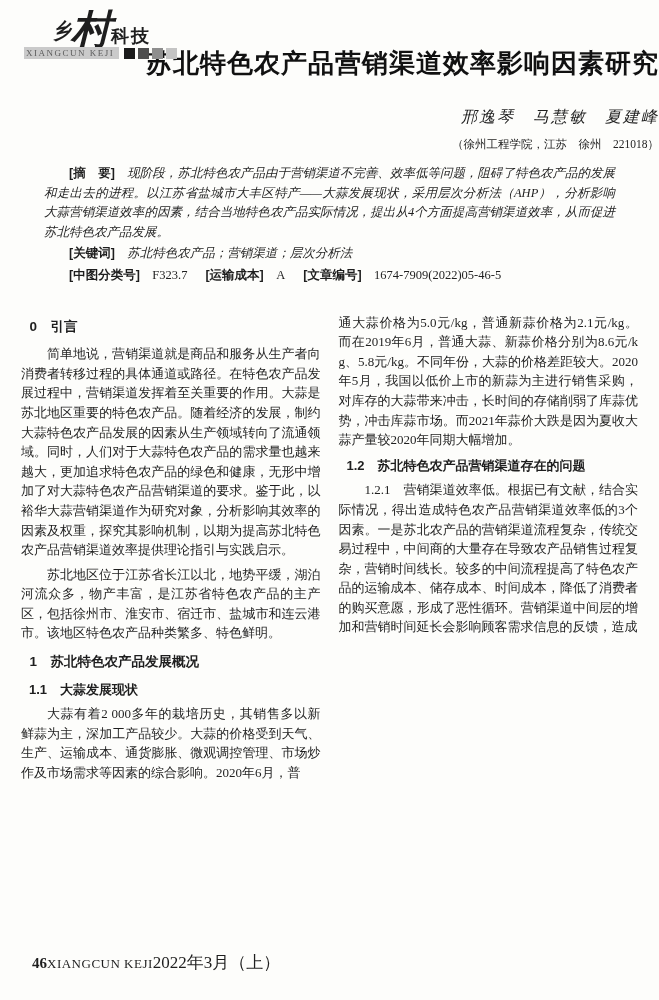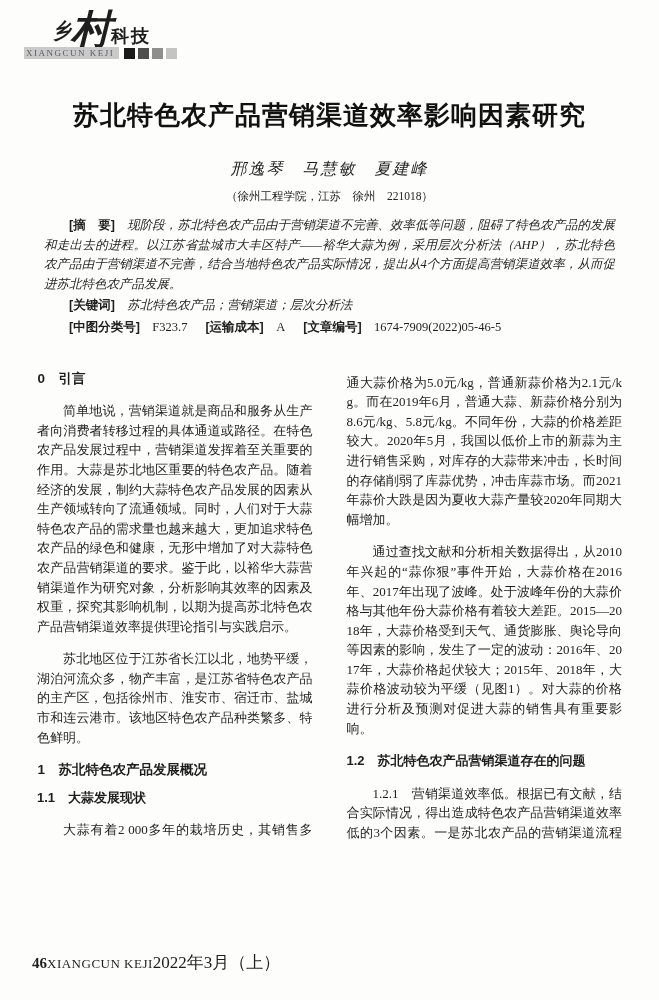--- a/index.html
+++ b/index.html
@@ -18,37 +18,37 @@
   .logo-zh{display:flex;align-items:flex-end;line-height:1;}
   .logo-zh .zh-prefix{font-size:19px;font-weight:700;font-style:italic;transform:rotate(-10deg);margin:0 0 10px 28px;}
   .logo-zh .zh-main{font-size:40px;font-weight:900;font-style:italic;letter-spacing:-2px;}
   .logo-zh .zh-suffix{font-size:18px;font-weight:900;letter-spacing:2px;margin:0 0 5px 2px;font-family:"Liberation Sans",sans-serif;}
   .logo-bottom{display:flex;align-items:center;margin-top:-3px;}
   .logo-bar{height:12px;display:flex;align-items:center;padding:0 5px 0 2px;}
   .logo-en{font-size:9px;letter-spacing:1.5px;color:#5d5d5d;white-space:nowrap;}
   .logo-squares{display:flex;gap:3px;margin-left:5px;}
   .logo-squares span{width:11px;height:11px;display:block;}
   
-  .head{padding-top:98px;text-align:center;}
+  .head{padding-top:46px;text-align:right;}
   .article-title{font-family:"Liberation Sans",sans-serif;font-weight:700;font-size:26px;letter-spacing:1px;color:#111;margin:0;}
   .article-subtitle{font-size:19px;margin:16px 0 0 0;font-weight:400;}
   .authors{font-size:16px;font-style:italic;letter-spacing:2px;margin-top:26px;}
   .affiliation{font-size:11.5px;margin-top:9px;color:#222;}
   
   .meta{padding:0 44px;margin-top:12px;font-size:12.5px;line-height:19.6px;text-align:justify;word-break:break-all;}
   .meta .lbl{font-family:"Liberation Sans",sans-serif;font-weight:700;font-style:normal;}
   .kaiti{font-style:italic;}
   .abstract{text-indent:2em;margin:0;}
   .kw-line{text-indent:2em;margin:2px 0 0 0;}
   .clc-line{text-indent:2em;margin:2px 0 0 0;}
   .clc-line .grp{margin-right:18px;white-space:nowrap;}
   
-  .columns{display:flex;gap:8px;padding:0 24px;margin-top:22px;height:482px;overflow:hidden;}
+  .columns{display:flex;gap:8px;padding:0 16px;margin-top:22px;height:482px;overflow:hidden;}
   .col{flex:1;font-size:13px;line-height:19.6px;text-align:justify;word-break:break-all;}
-  .col p{margin:13px;text-indent:2em;}
+  .col p{margin:5px;text-indent:2em;}
   .col p.noindent{text-indent:0;}
   .h1{font-family:"Liberation Sans",sans-serif;font-weight:700;font-size:13.5px;margin:9px 0 8px 0;text-indent:1em;}
   .h2{font-family:"Liberation Sans",sans-serif;font-weight:700;font-size:13px;margin:6px 0 5px 0;text-indent:1em;}
   
   .footnote{position:absolute;left:32px;right:32px;top:884px;padding-top:7px;font-size:11.5px;line-height:17.5px;text-align:justify;word-break:break-all;}
   .footnote::before{content:"";position:absolute;left:0;top:0;width:226px;height:1px;background:#3c3c3c;}
   .footnote p{margin:0;text-indent:1em;}
   .footnote .lbl{font-family:"Liberation Sans",sans-serif;font-weight:700;font-style:normal;}
   
   .page-footer{position:absolute;left:32px;top:951px;font-size:13px;display:flex;align-items:baseline;}
@@ -80,37 +80,36 @@
     </div>
   </div>
 
   <div class="head">
     <h1 class="article-title">苏北特色农产品营销渠道效率影响因素研究</h1>
     <div class="authors">邢逸琴　马慧敏　夏建峰</div>
     <div class="affiliation">（徐州工程学院，江苏　徐州　221018）</div>
   </div>
 
   <div class="meta">
-    <p class="abstract"><span class="lbl">[摘　要]　</span><span class="kaiti">现阶段，苏北特色农产品由于营销渠道不完善、效率低等问题，阻碍了特色农产品的发展和走出去的进程。以江苏省盐城市大丰区特产——裕华大蒜为例，采用层次分析法（AHP），苏北特色农产品由于营销渠道不完善，结合当地特色农产品实际情况，提出从4个方面提高营销渠道效率，从而促进苏北特色农产品发展。</span></p>
+    <p class="abstract"><span class="lbl">[摘　要]　</span><span class="kaiti">现阶段，苏北特色农产品由于营销渠道不完善、效率低等问题，阻碍了特色农产品的发展和走出去的进程。以江苏省盐城市大丰区特产——大蒜发展现状，采用层次分析法（AHP），分析影响大蒜营销渠道效率的因素，结合当地特色农产品实际情况，提出从4个方面提高营销渠道效率，从而促进苏北特色农产品发展。</span></p>
     <p class="kw-line"><span class="lbl">[关键词]　</span><span class="kaiti">苏北特色农产品；营销渠道；层次分析法</span></p>
     <p class="clc-line"><span class="grp"><span class="lbl">[中图分类号]　</span><span>F323.7</span></span><span class="grp"><span class="lbl">[运输成本]　</span><span>A</span></span><span class="grp"><span class="lbl">[文章编号]　</span><span>1674-7909(2022)05-46-5</span></span></p>
   </div>
 
   <div class="columns">
     <div class="col">
       <div class="h1">0　引言</div>
       <p>简单地说，营销渠道就是商品和服务从生产者向消费者转移过程的具体通道或路径。在特色农产品发展过程中，营销渠道发挥着至关重要的作用。大蒜是苏北地区重要的特色农产品。随着经济的发展，制约大蒜特色农产品发展的因素从生产领域转向了流通领域。同时，人们对于大蒜特色农产品的需求量也越来越大，更加追求特色农产品的绿色和健康，无形中增加了对大蒜特色农产品营销渠道的要求。鉴于此，以裕华大蒜营销渠道作为研究对象，分析影响其效率的因素及权重，探究其影响机制，以期为提高苏北特色农产品营销渠道效率提供理论指引与实践启示。</p>
       <p>苏北地区位于江苏省长江以北，地势平缓，湖泊河流众多，物产丰富，是江苏省特色农产品的主产区，包括徐州市、淮安市、宿迁市、盐城市和连云港市。该地区特色农产品种类繁多、特色鲜明。</p>
       <div class="h1">1　苏北特色农产品发展概况</div>
       <div class="h2">1.1　大蒜发展现状</div>
       <p>大蒜有着2 000多年的栽培历史，其销售多以新鲜蒜为主，深加工产品较少。大蒜的价格受到天气、生产、运输成本、通货膨胀、微观调控管理、市场炒作及市场需求等因素的综合影响。2020年6月，普</p>
     </div>
     <div class="col">
       <p class="noindent">通大蒜价格为5.0元/kg，普通新蒜价格为2.1元/kg。而在2019年6月，普通大蒜、新蒜价格分别为8.6元/kg、5.8元/kg。不同年份，大蒜的价格差距较大。2020年5月，我国以低价上市的新蒜为主进行销售采购，对库存的大蒜带来冲击，长时间的存储削弱了库蒜优势，冲击库蒜市场。而2021年蒜价大跌是因为夏收大蒜产量较2020年同期大幅增加。</p>
-      <p>通过查找文献和分析相关数据得出，从2010年兴起的“蒜你狠”事件开始，大蒜价格在2016年、2017年出现了波峰。处于波峰年份的大蒜价格与其他年份大蒜价格有着较大差距。2015—2018年，大蒜价格受到天气、通货膨胀、舆论导向等因素的影响，发生了一定的波动：2016年、2017年，大蒜价格起伏较大；2015年、2018年，大蒜价格波动较为平缓（见图1）。对大蒜的价格进行分析及预测对促进大蒜的销售具有重要影响。</p>
       <div class="h2">1.2　苏北特色农产品营销渠道存在的问题</div>
       <p>1.2.1　营销渠道效率低。根据已有文献，结合实际情况，得出造成特色农产品营销渠道效率低的3个因素。一是苏北农产品的营销渠道流程复杂，传统交易过程中，中间商的大量存在导致农产品销售过程复杂，营销时间线长。较多的中间流程提高了特色农产品的运输成本、储存成本、时间成本，降低了消费者的购买意愿，形成了恶性循环。营销渠道中间层的增加和营销时间延长会影响顾客需求信息的反馈，造成</p>
     </div>
   </div>
 
 
   <div class="page-footer">
     <span class="page-num">46</span>
     <span class="footer-journal">XIANGCUN KEJI</span>
     <span class="footer-issue">2022年3月（上）</span>

